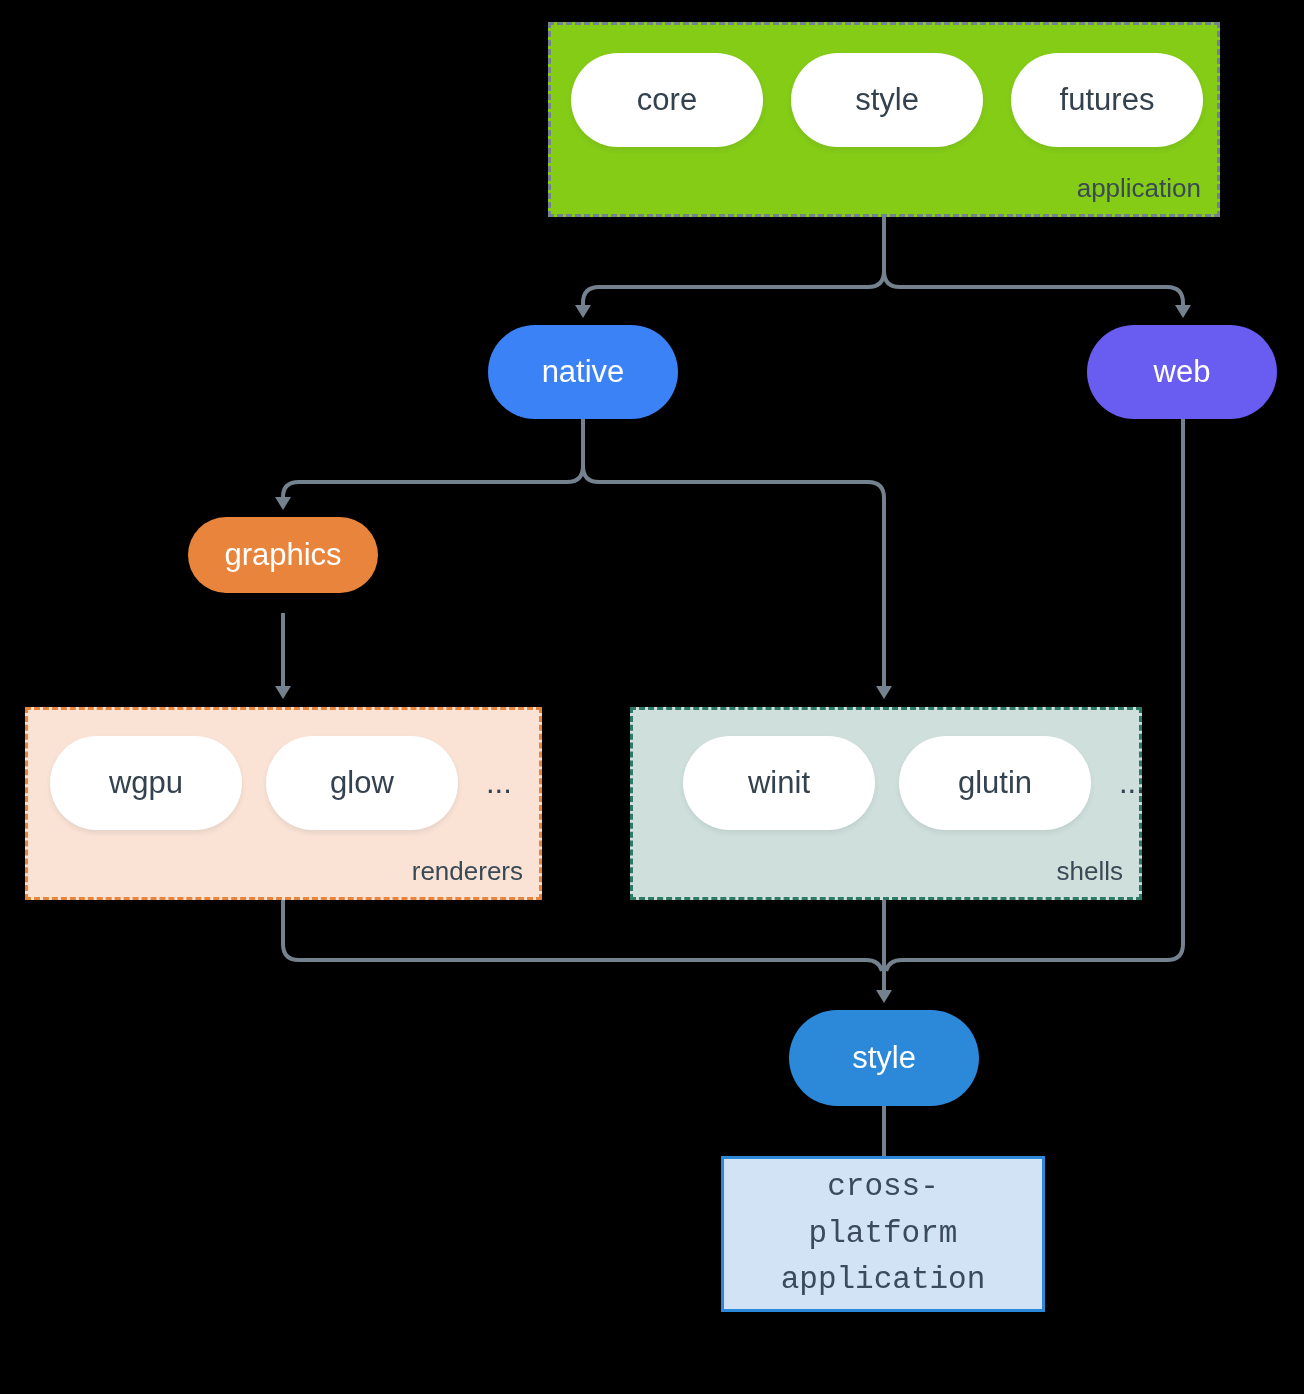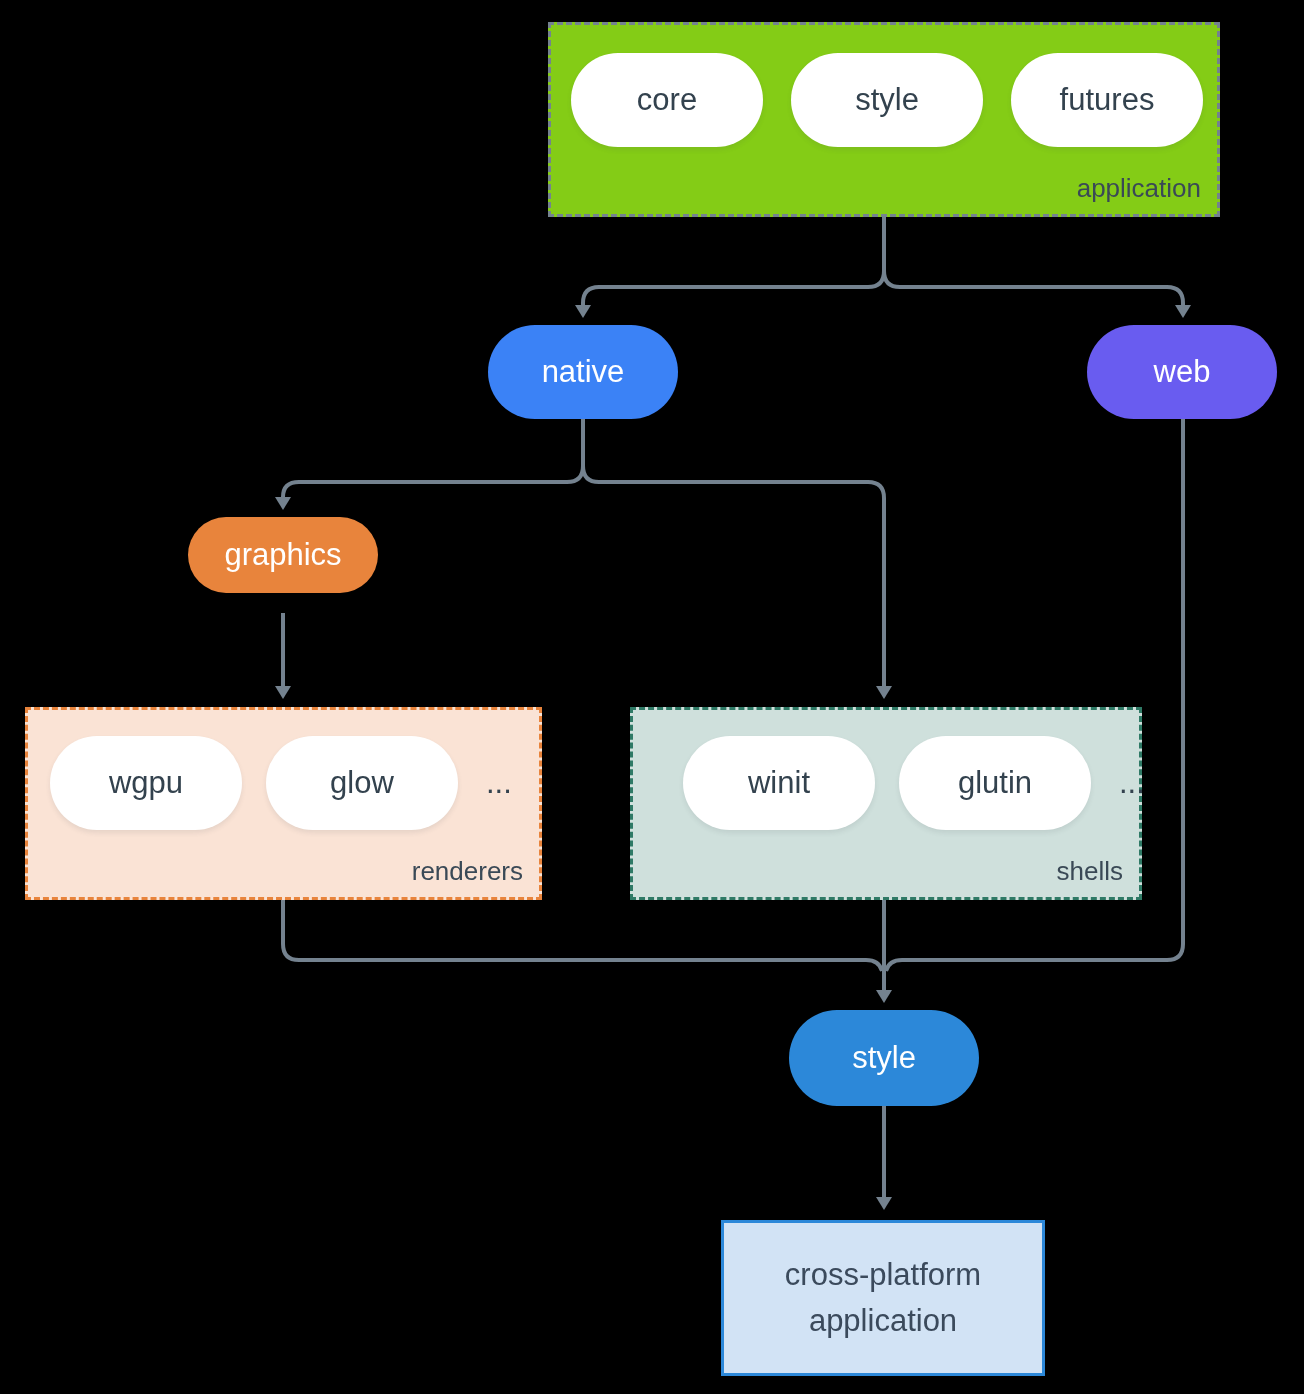--- a/index.html
+++ b/index.html
@@ -51,25 +51,26 @@
     position:absolute;z-index:2;border-radius:48px;
     display:flex;align-items:center;justify-content:center;
     font-size:31px;color:#ffffff;box-sizing:border-box;
   }
   .node-native{left:488px;top:325px;width:190px;height:94px;background:#3b82f6;}
   .node-web{left:1087px;top:325px;width:190px;height:94px;background:#695cf0;}
   .node-graphics{left:188px;top:517px;width:190px;height:76px;background:#e8843c;text-align:right;}
   .node-iced{left:789px;top:1010px;width:190px;height:96px;background:#2c88d9;}
   .app-box{
     position:absolute;z-index:2;box-sizing:border-box;
-    left:721px;top:1220px;width:324px;height:156px;
+    left:721px;top:1156px;width:324px;height:156px;
     background:#d2e3f5;border:3px solid #2c88d9;
     display:flex;align-items:center;justify-content:center;text-align:center;
     font-size:31px;line-height:1.5;color:#3b4a5c;
     padding:0 36px;
+    font-family:Liberation Mono, monospace;
   }
 </style>
 </head>
 <body>
 
 <div id="canvas">
 
   <svg class="connectors" viewBox="0 0 1304 1394">
 
     <path class="conn" d="M884,217 L884,271 Q884,287 868,287 L599,287 Q583,287 583,303 L583,305"></path>

